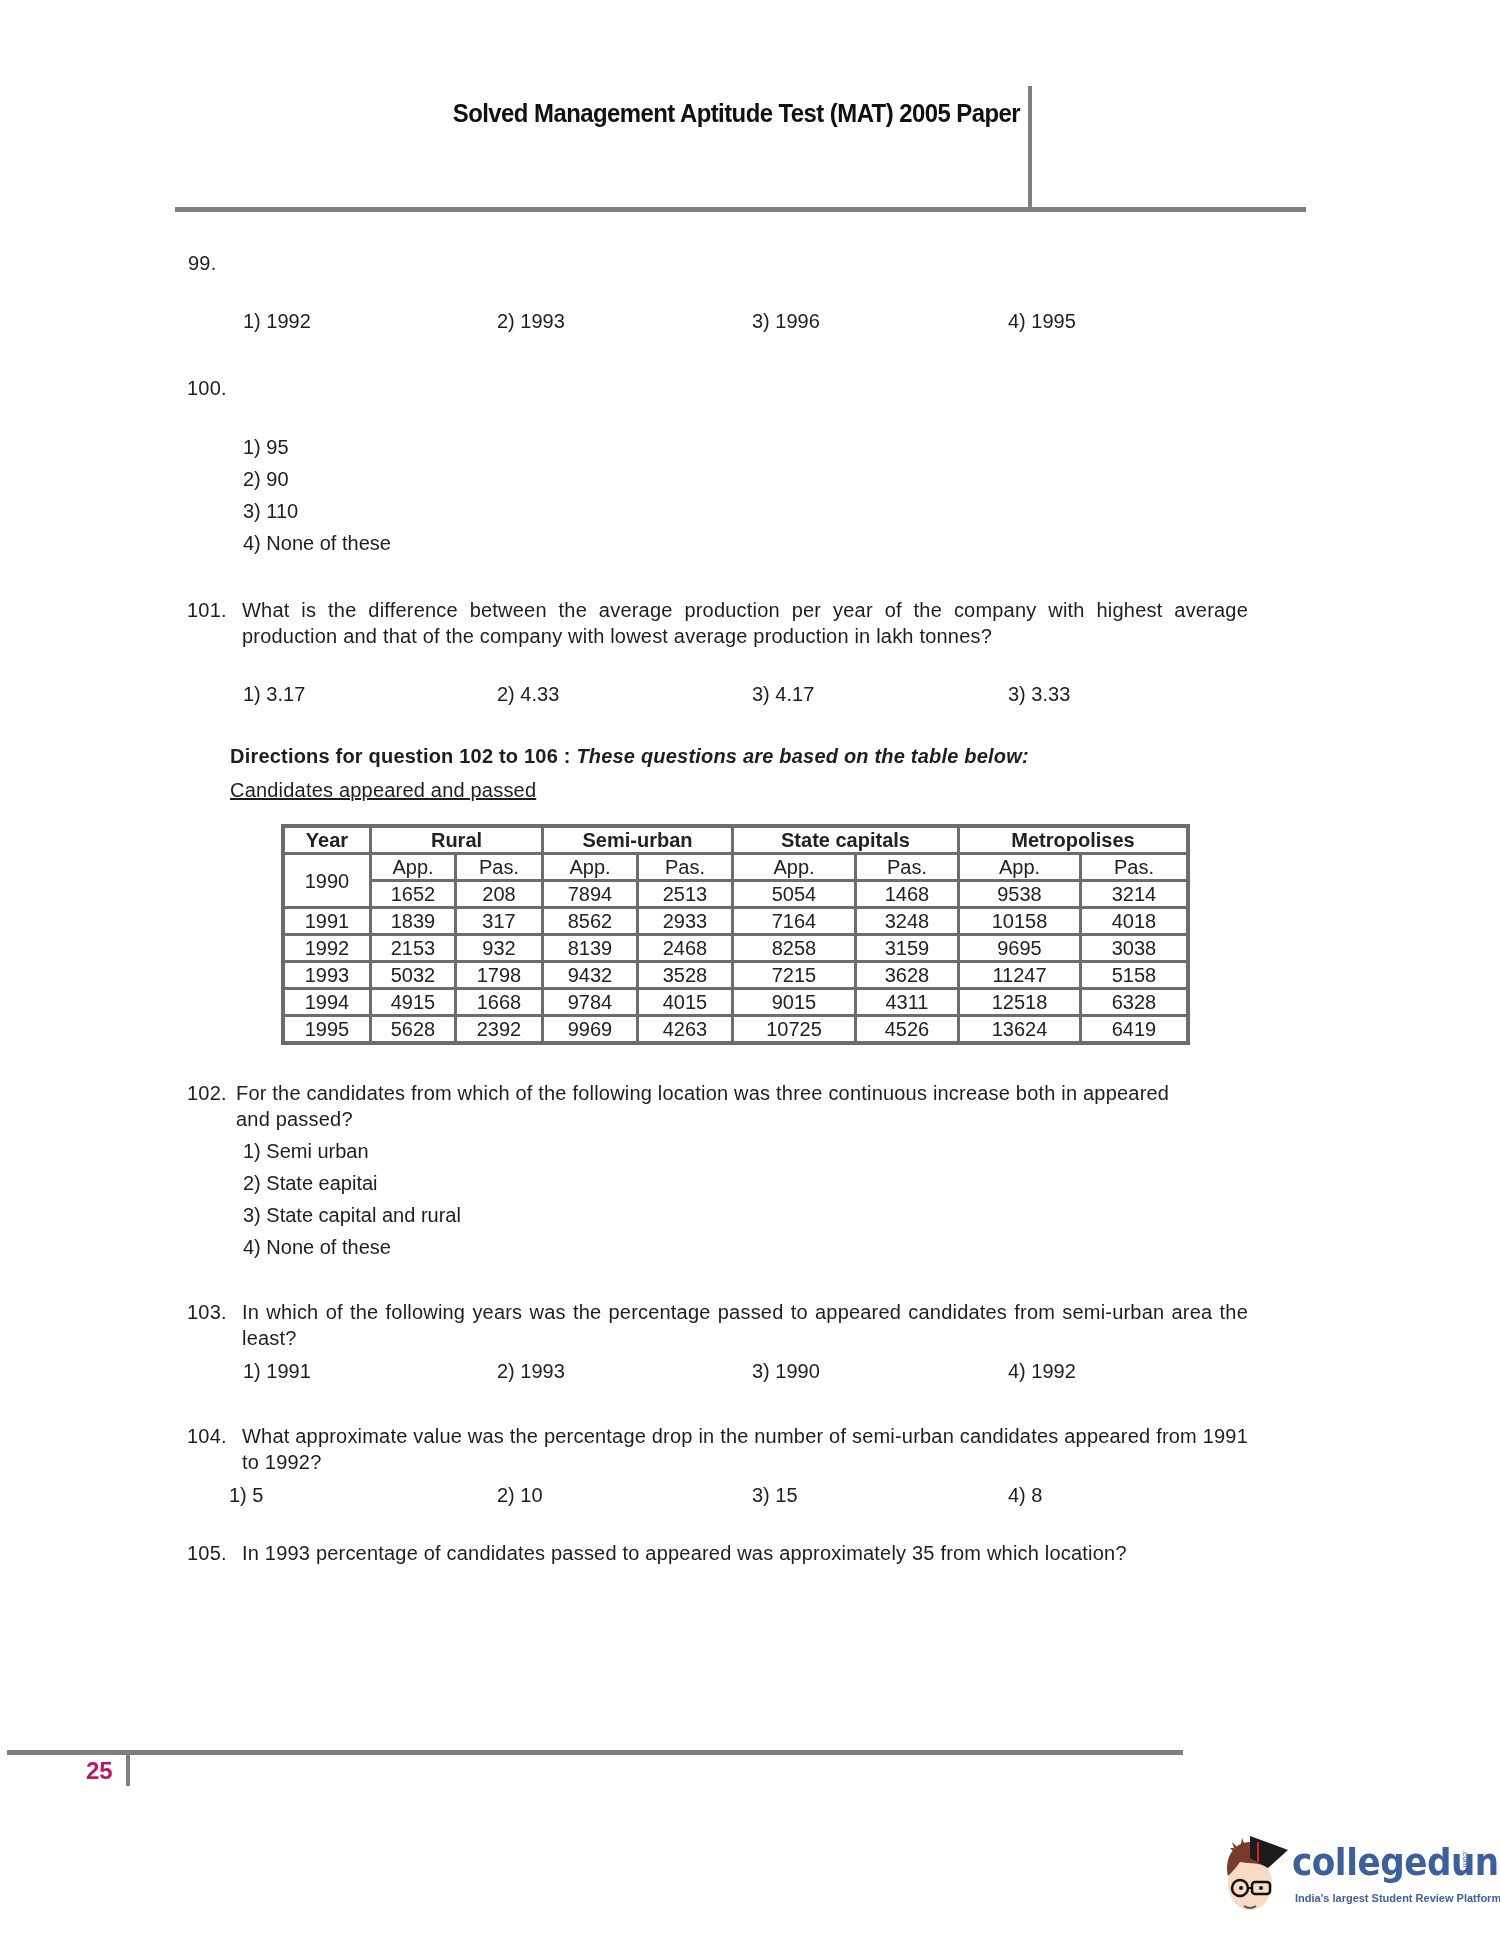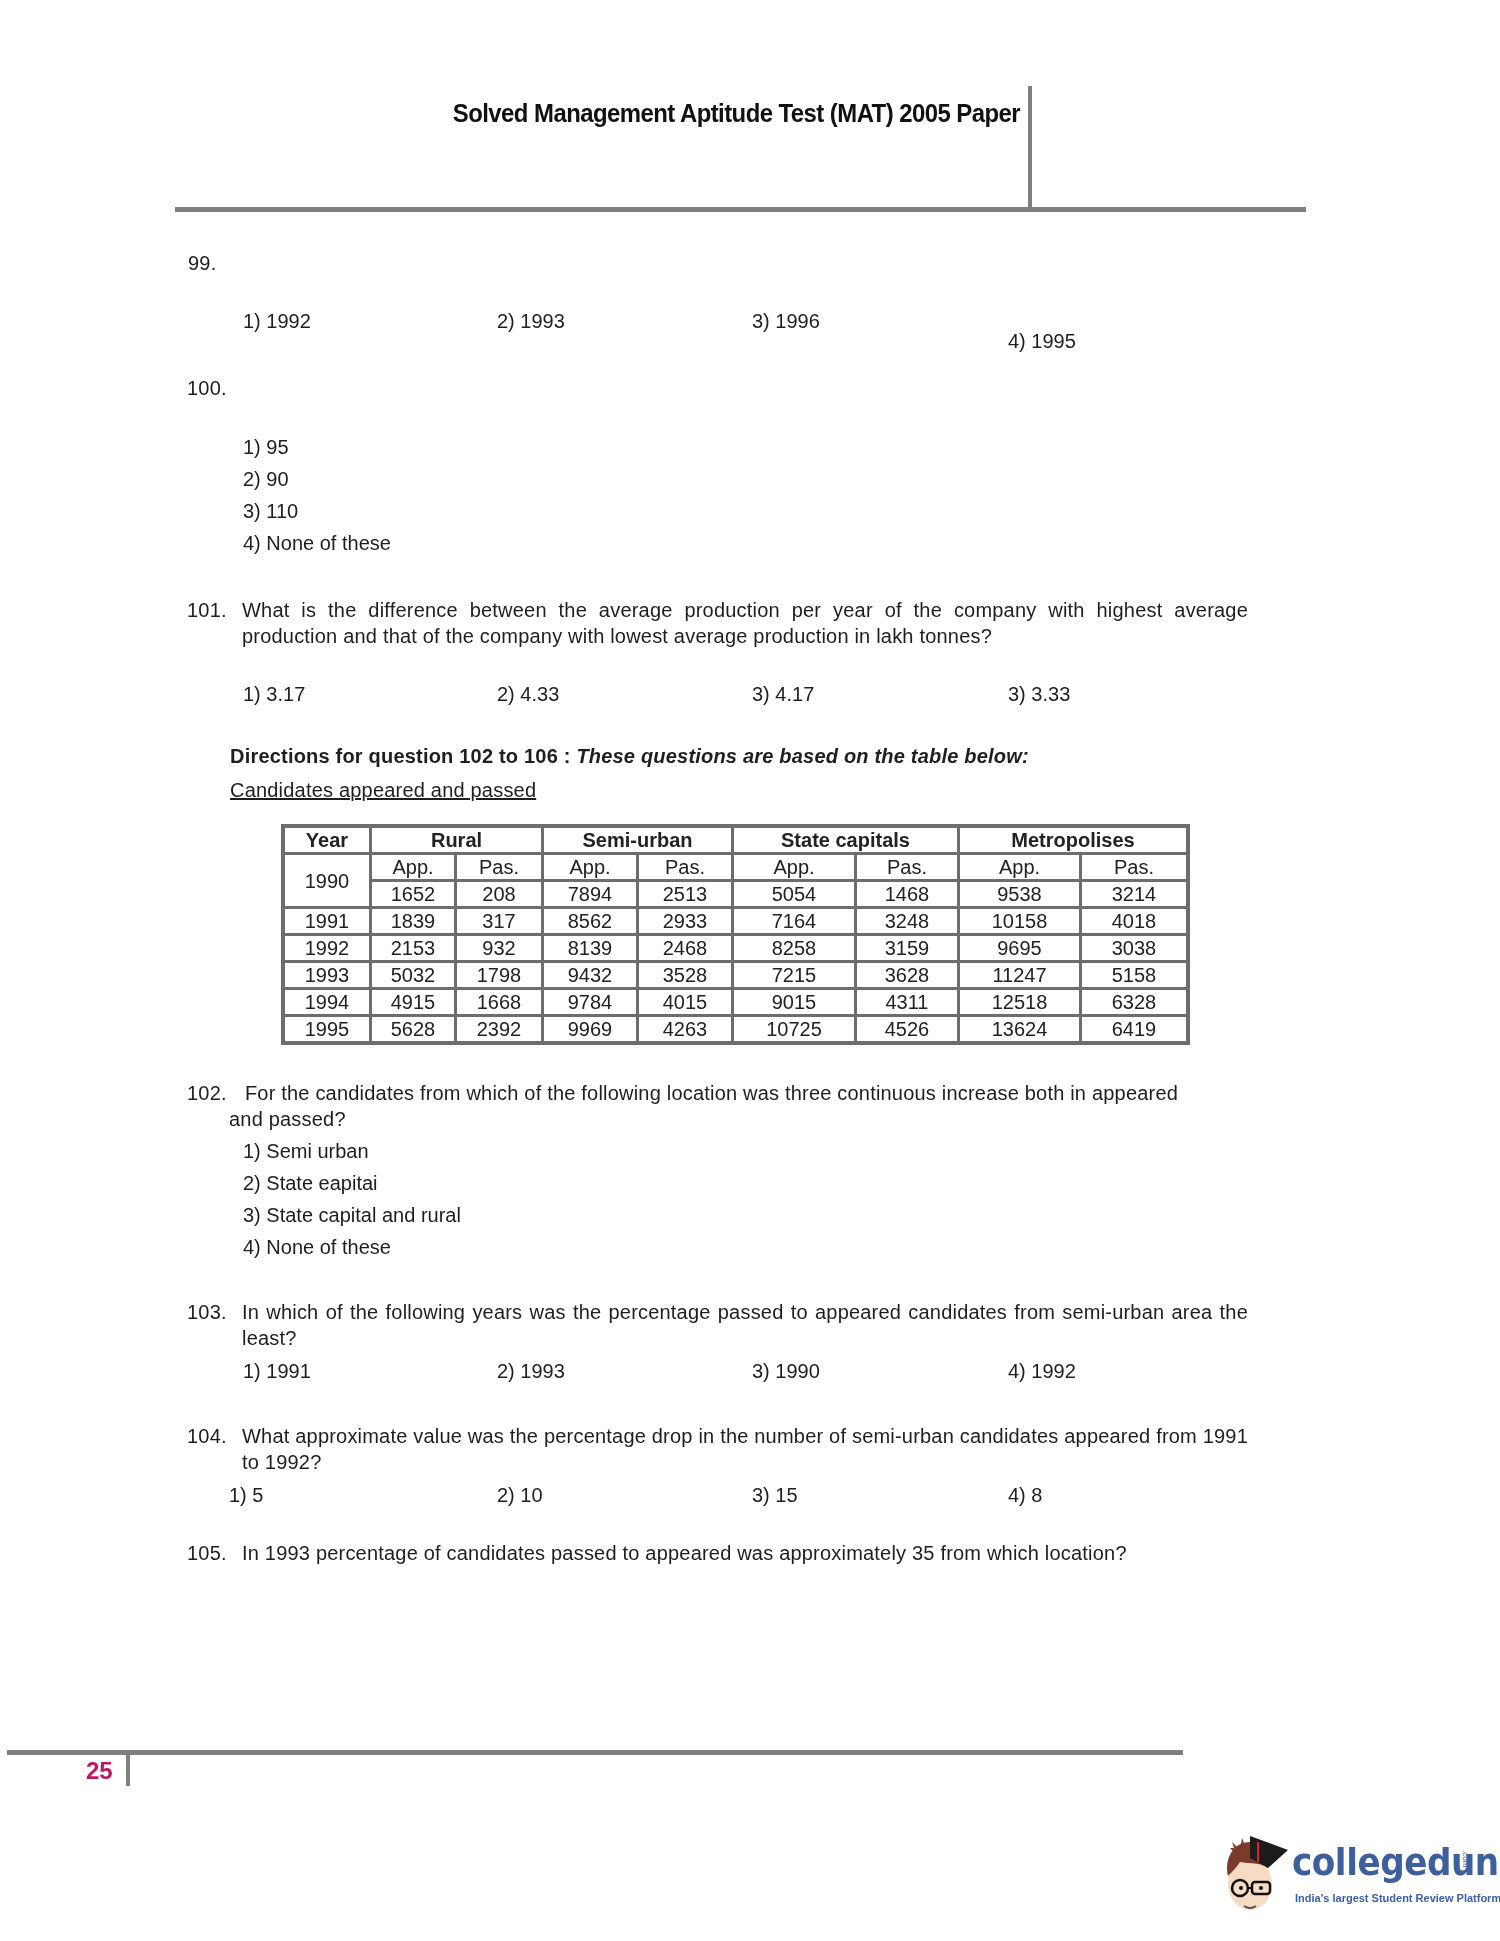--- a/index.html
+++ b/index.html
@@ -53,21 +53,21 @@
 <div class="abs doc-title">Solved Management Aptitude Test (MAT) 2005 Paper</div>
 <div class="abs header-vline"></div>
 <div class="abs header-rule"></div>
 
 <div class="abs q" style="left:188px; top:250px; width:1060px; height:60px;">
   <span class="num">99.</span>
 </div>
 <span class="opt" style="left:243px; top:310px;">1) 1992</span>
 <span class="opt" style="left:497px; top:310px;">2) 1993</span>
 <span class="opt" style="left:752px; top:310px;">3) 1996</span>
-<span class="opt" style="left:1008px; top:310px;margin-top:20px;">4) 1995</span>
+<span class="opt" style="left:1008px; top:310px;">4) 1995</span>
 
 <div class="abs q" style="left:187px; top:375px; width:1061px; height:60px;">
   <span class="num">100.</span>
 </div>
 <span class="opt" style="left:243px; top:436px;">1) 95</span>
 <span class="opt" style="left:243px; top:468px;">2) 90</span>
 <span class="opt" style="left:243px; top:500px;">3) 110</span>
 <span class="opt" style="left:243px; top:532px;">4) None of these</span>
 
 <div class="abs q" style="left:187px; top:597px; width:1061px; height:80px;">
@@ -178,21 +178,21 @@
     <td>10725</td>
     <td>4526</td>
     <td>13624</td>
     <td>6419</td>
   </tr>
 </tbody>
   </table>
 
 <div class="abs q" style="left:187px; top:1080px; width:1020px; height:60px;">
   <span class="num">102.</span>
-  <div class="stem" style="left:42px; top:0; width:965px; text-align:center;">For the candidates from which of the following location was three continuous increase both in appeared and passed?</div>
+  <div class="stem" style="left:49px; top:0; width:965px; text-align:left;">For the candidates from which of the following location was three continuous increase both in appeared and passed?</div>
 </div>
 <span class="opt" style="left:243px; top:1140px;">1) Semi urban</span>
 <span class="opt" style="left:243px; top:1172px;">2) State eapitai</span>
 <span class="opt" style="left:243px; top:1204px;">3) State capital and rural</span>
 <span class="opt" style="left:243px; top:1236px;">4) None of these</span>
 
 <div class="abs q" style="left:187px; top:1299px; width:1061px; height:60px;">
   <span class="num">103.</span>
   <div class="stem" style="left:55px; top:0; width:1006px;">In which of the following years was the percentage passed to appeared candidates from semi-urban area the least?</div>
 </div>

